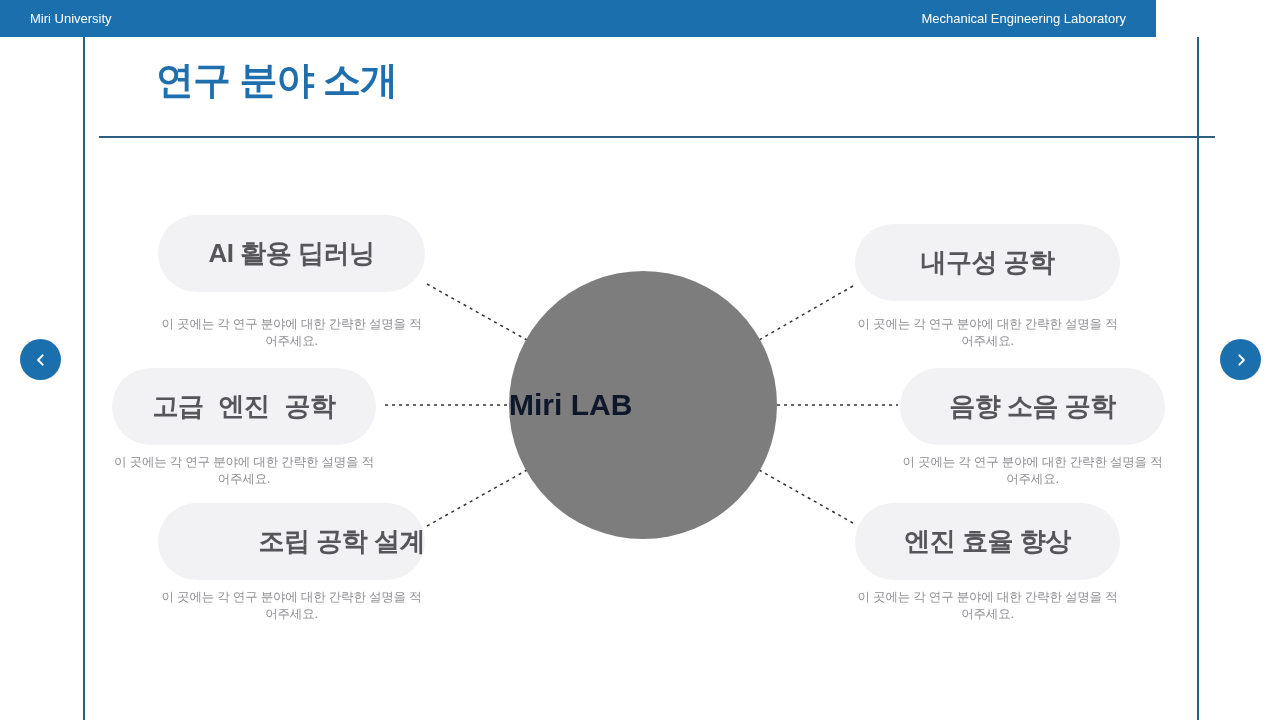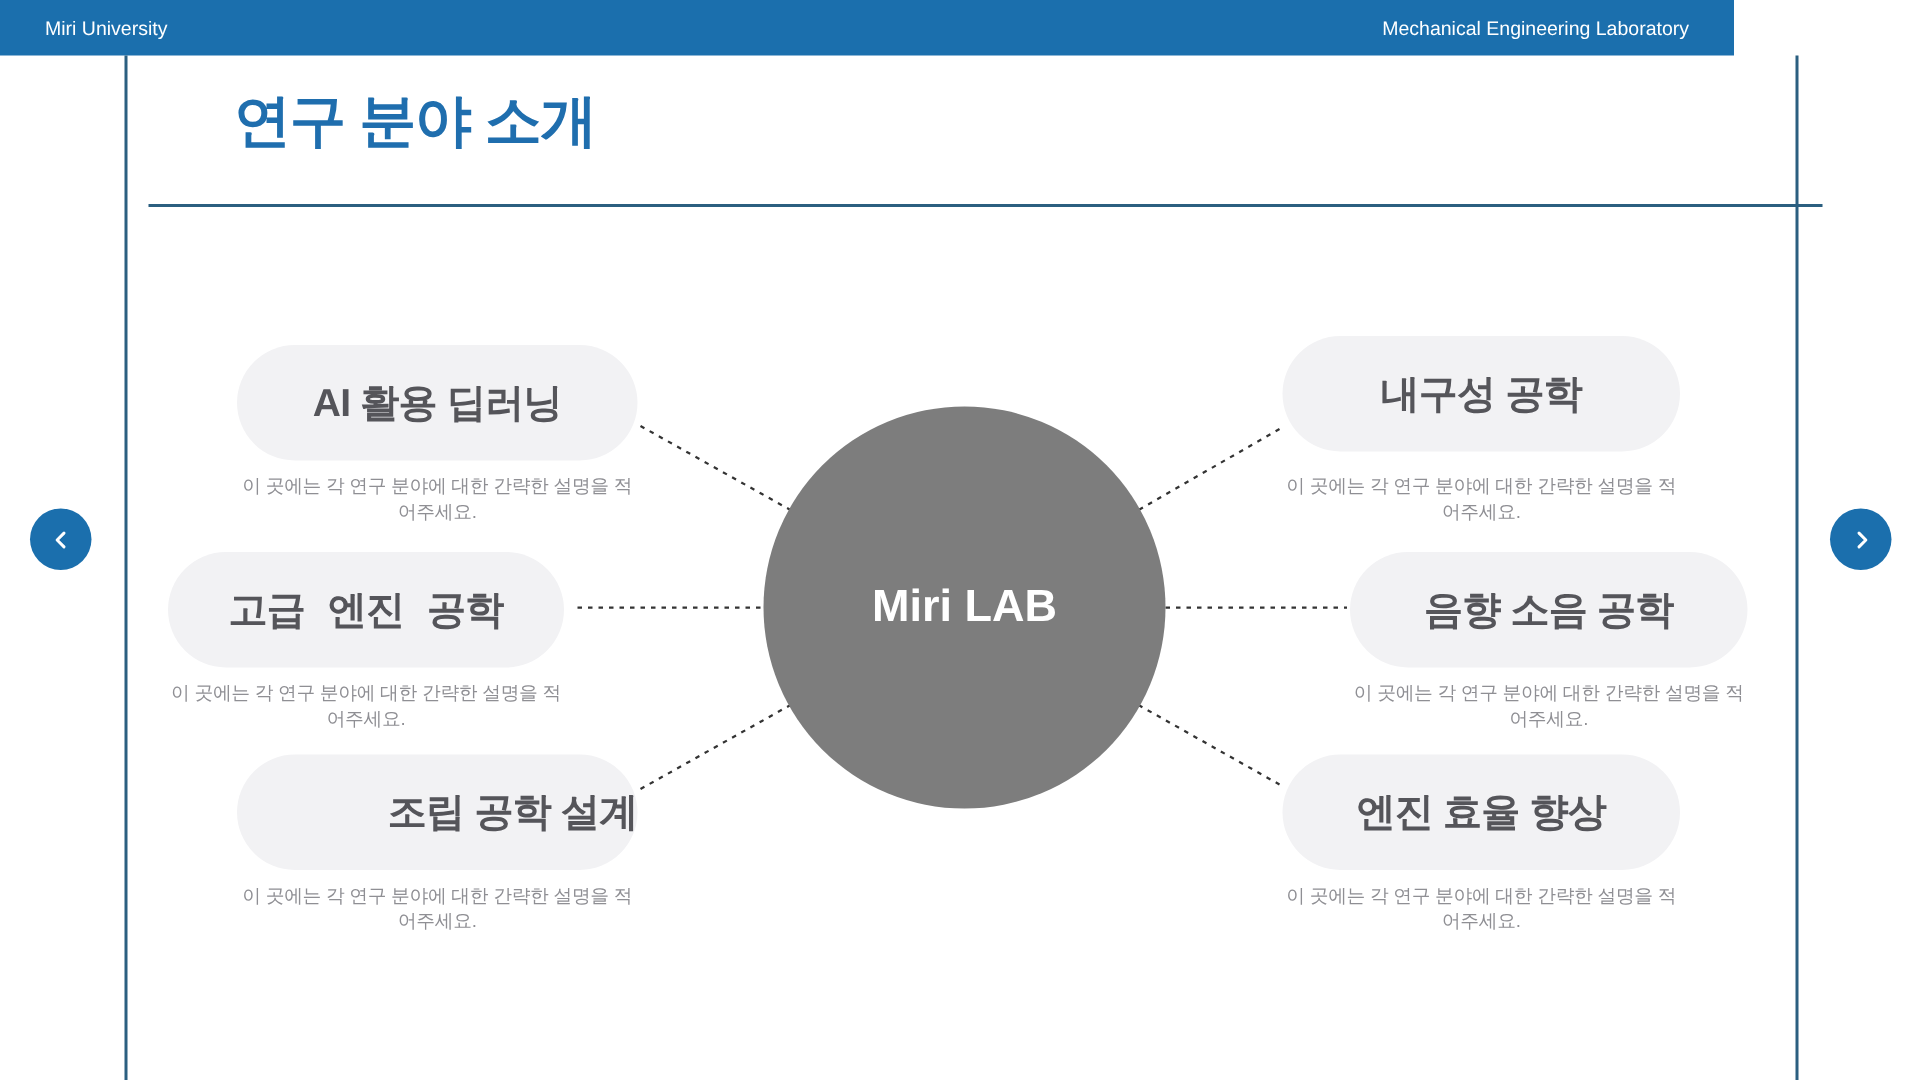--- a/index.html
+++ b/index.html
@@ -34,36 +34,36 @@
     font-size:38px;font-weight:800;letter-spacing:-1px;
     color:var(--title-blue,#1f6eae);
   }
   
   .connectors{position:absolute;left:0;top:0;width:1280px;height:720px;pointer-events:none;}
   .dash{stroke:var(--connector,#333);stroke-width:1.5;stroke-dasharray:3 4;fill:none;}
   
   .center-circle{
     position:absolute;left:509px;top:271px;width:268px;height:268px;
     border-radius:50%;background:var(--circle-gray,#7d7d7d);
-    display:flex;align-items:center;justify-content:center;
-    color:#ffffff;font-size:30px;font-weight:600;
+    display:flex;align-items:center;
+    color:#0f172a;font-size:30px;font-weight:600;
   }
   
   .pill{
     position:absolute;height:77px;border-radius:40px;
     background:var(--pill-bg,#f2f2f4);
     display:flex;align-items:center;justify-content:center;
     font-size:26px;font-weight:600;color:var(--pill-text,#55555a);
     letter-spacing:-0.5px;
   }
   .caption{
     position:absolute;margin:0;font-size:12.5px;
     color:var(--caption-gray,#8f8f94);text-align:center;letter-spacing:-0.2px;
   }
-  .p-l1{left:158px;top:230px;width:267px;}  .c-l1{left:158px;top:316px;width:267px;}
+  .p-l1{left:158px;top:215px;width:267px;}  .c-l1{left:158px;top:316px;width:267px;}
   .p-l2{left:112px;top:368px;width:264px;font-family:Liberation Mono, monospace;}  .c-l2{left:112px;top:454px;width:264px;}
   .p-l3{left:158px;top:503px;width:267px;justify-content:flex-end;}  .c-l3{left:158px;top:589px;width:267px;}
   .p-r1{left:855px;top:224px;width:265px;}  .c-r1{left:855px;top:316px;width:265px;}
   .p-r2{left:900px;top:368px;width:265px;}  .c-r2{left:900px;top:454px;width:265px;}
   .p-r3{left:855px;top:503px;width:265px;}  .c-r3{left:855px;top:589px;width:265px;}
   
   .nav-btn{
     position:absolute;width:41px;height:41px;border-radius:50%;
     background:var(--brand-blue,#1b6fad);border:none;padding:0;
     display:flex;align-items:center;justify-content:center;cursor:pointer;

